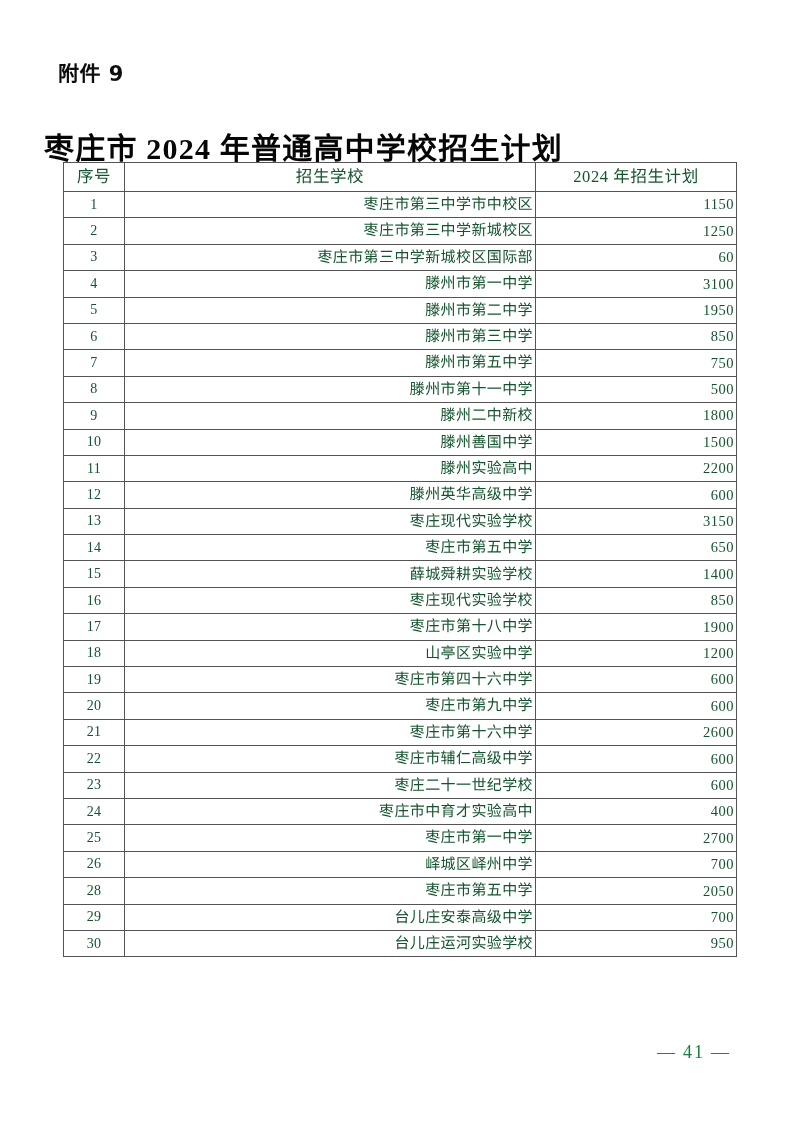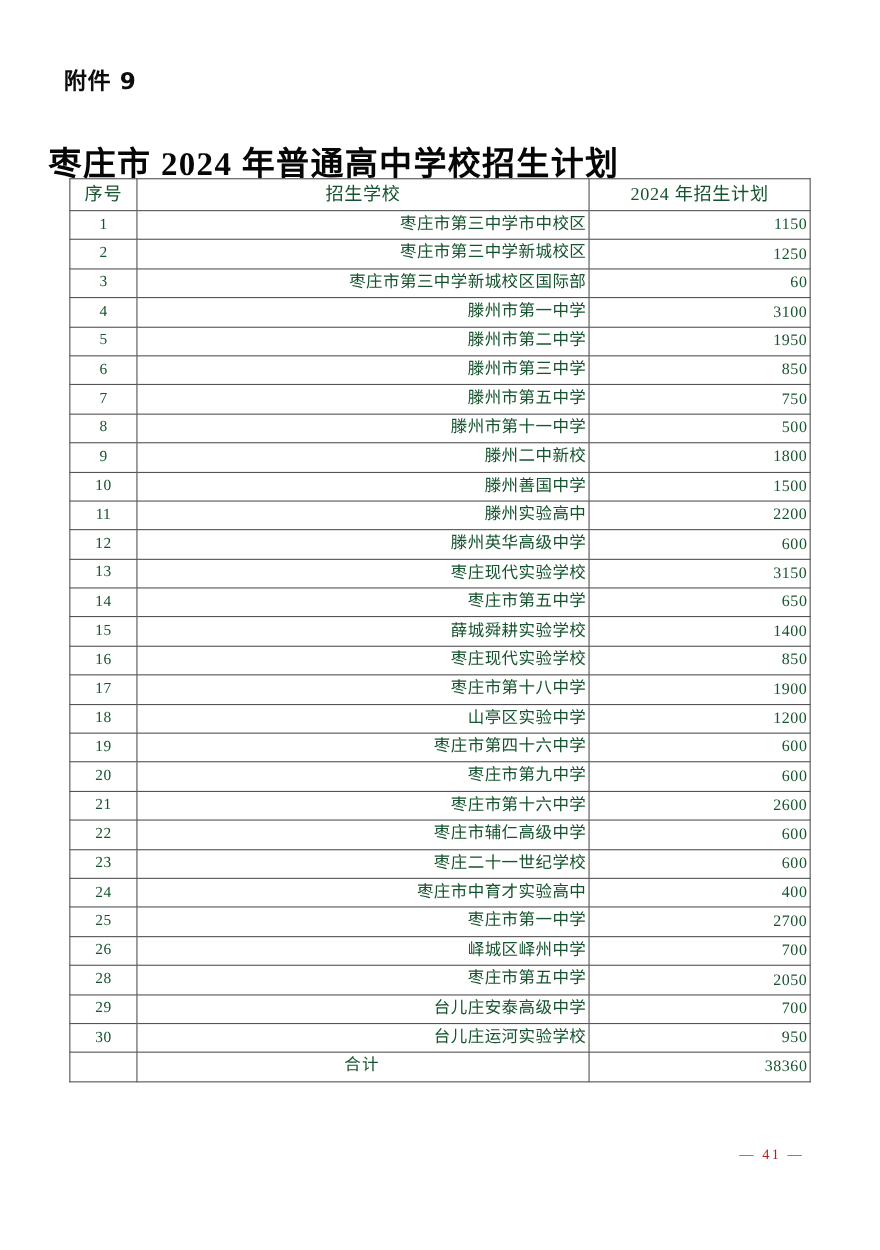--- a/index.html
+++ b/index.html
@@ -118,23 +118,23 @@
     padding-left: 0;
     letter-spacing: 1px;
   }
 
   
   .page-footer {
     position: absolute;
     right: 63px;
     top: 1042px;
     font-family: "Liberation Serif", "DejaVu Serif", serif;
-    font-size: 13px;
+    font-size: 18px;
     letter-spacing: 2px;
-    color: #b91c1c;
+    color: #15803d;
     white-space: nowrap;
   }
   .page-footer .dash { padding: 0 6px; }
 </style>
 </head>
 <body>
 
 <div class="page">
 
   <div class="attach-label">附件 9</div>
@@ -294,25 +294,20 @@
           <tr>
             <td class="cell-no">29</td>
             <td class="cell-name">台儿庄安泰高级中学</td>
             <td class="cell-plan">700</td>
           </tr>
           <tr>
             <td class="cell-no">30</td>
             <td class="cell-name">台儿庄运河实验学校</td>
             <td class="cell-plan">950</td>
           </tr>
-          <tr class="total-row">
-            <td class="cell-no"></td>
-            <td class="cell-name">合计</td>
-            <td class="cell-plan">38360</td>
-          </tr>
         </tbody>
     </table>
   </div>
 
   <div class="page-footer">
     <span class="dash">—</span><span>41</span><span class="dash">—</span>
   </div>
 
 </div>
 

